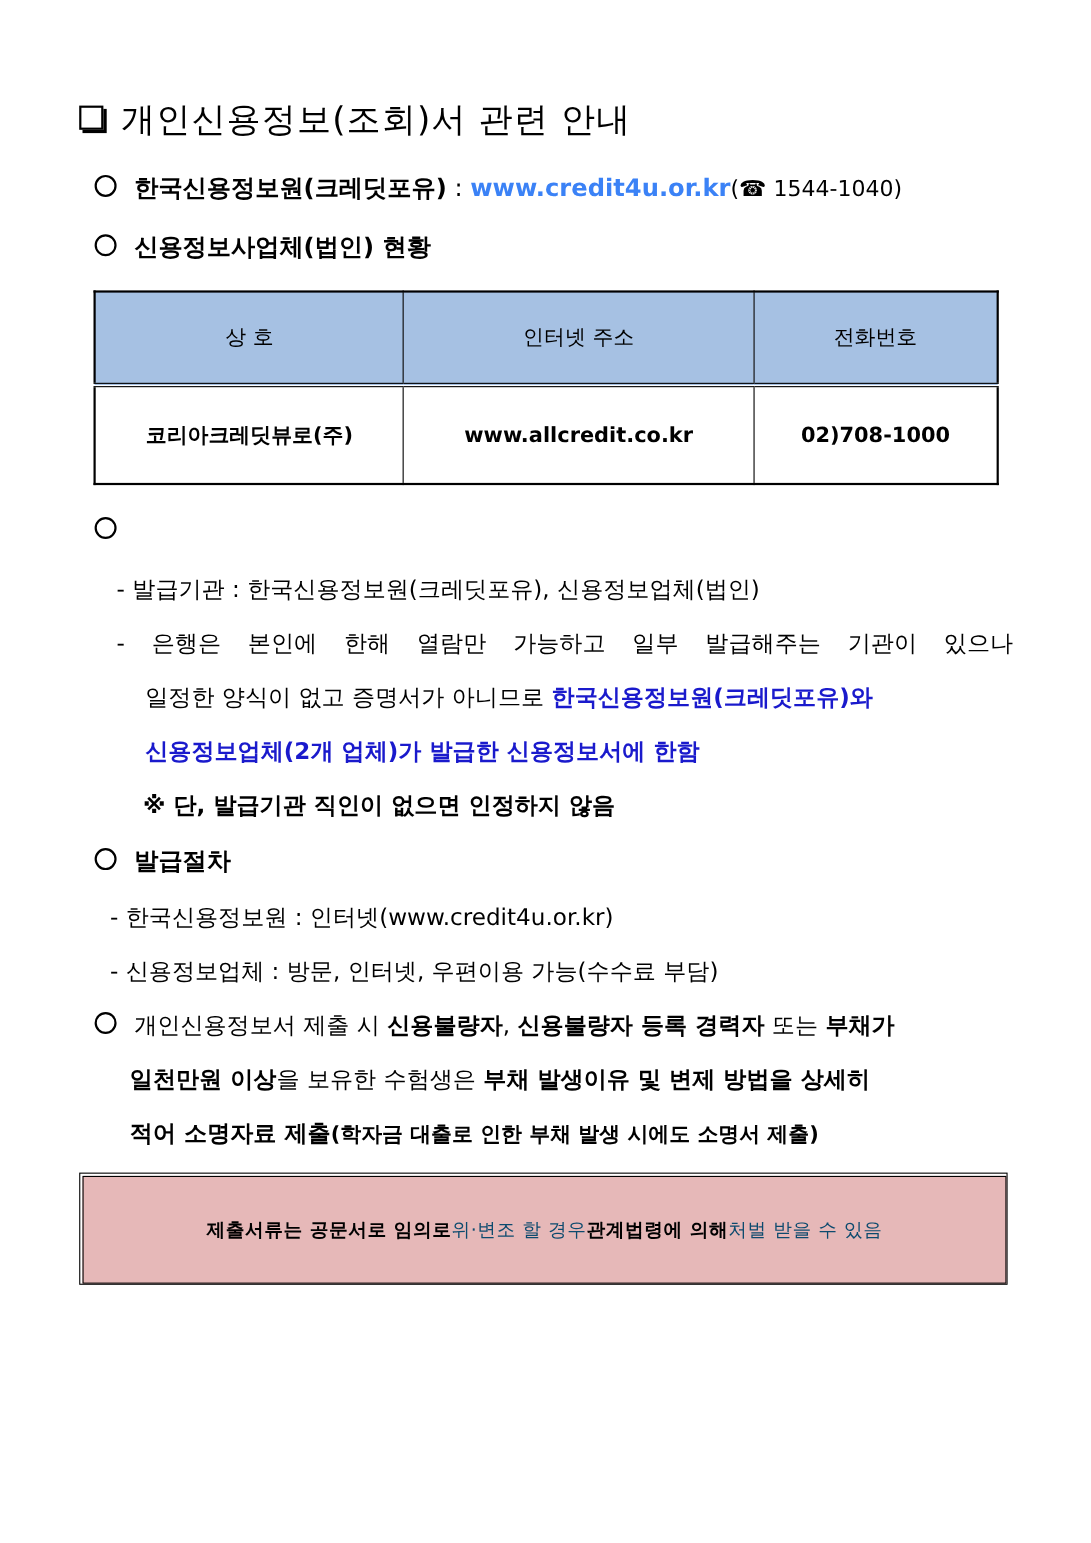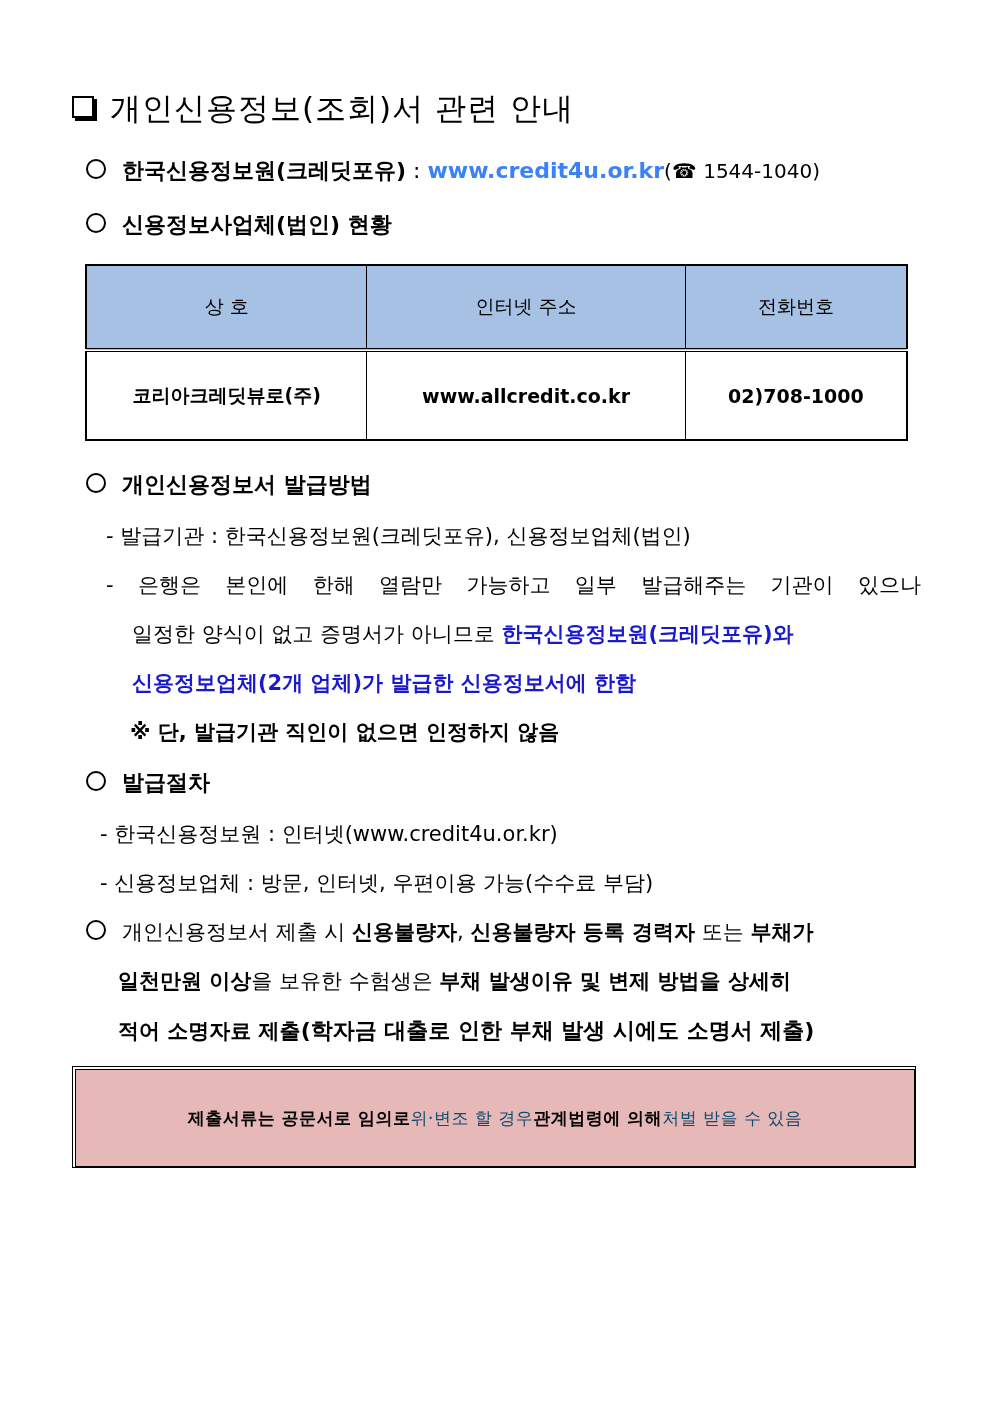--- a/index.html
+++ b/index.html
@@ -74,21 +74,21 @@
   <tbody>
     <tr>
       <td>코리아크레딧뷰로(주)</td>
       <td>www.allcredit.co.kr</td>
       <td>02)708-1000</td>
     </tr>
   </tbody>
 </table>
 
 <div class="abs h2" style="left:86px; top:470px;">
-  <span class="circ"></span><span>개인신용정보서 발급방법</span>
+  <span class="circ"></span>
 </div>
 
 <div class="abs body" style="left:106px; top:522px;">- 발급기관 : 한국신용정보원(크레딧포유), 신용정보업체(법인)</div>
 
 <div class="abs body" style="left:106px; top:571px; width:815px;">
   <span class="just">- 은행은 본인에 한해 열람만 가능하고 일부 발급해주는 기관이 있으나</span>
 </div>
 
 <div class="abs body" style="left:132px; top:620px;">
   <span>일정한 양식이 없고 증명서가 아니므로 </span><span class="blue-b">한국신용정보원(크레딧포유)와</span>
@@ -107,21 +107,21 @@
 
 <div class="abs body" style="left:86px; top:918px; width:835px;">
   <span class="circ"></span><span>개인신용정보서 제출 시 </span><span class="red-b">신용불량자</span><span>, </span><span class="red-b">신용불량자 등록 경력자</span><span> 또는 </span><span class="red-b">부채가</span>
 </div>
 
 <div class="abs body" style="left:118px; top:967px;">
   <span class="red-b">일천만원 이상</span><span>을 보유한 수험생은 </span><span class="red-b">부채 발생이유 및 변제 방법을 상세히</span>
 </div>
 
 <div class="abs body" style="left:118px; top:1016px;">
-  <span class="red-b">적어 소명자료 제출</span><span class="red-b" style="font-size:22px">(학자금 대출로 인한 부채 발생 시에도 소명서 제출)</span>
+  <span class="red-b">적어 소명자료 제출</span><span class="red-b" style="font-size:19px">(학자금 대출로 인한 부채 발생 시에도 소명서 제출)</span>
 </div>
 
 <div class="warn">
   <div class="warn-inner">
     <span>제출서류는 공문서로 임의로 </span>
       <span class="wb">위·변조 할 경우</span>
       <span> 관계법령에 의해 </span>
       <span class="wb">처벌 받을 수 있음</span>
   </div>
 </div>

